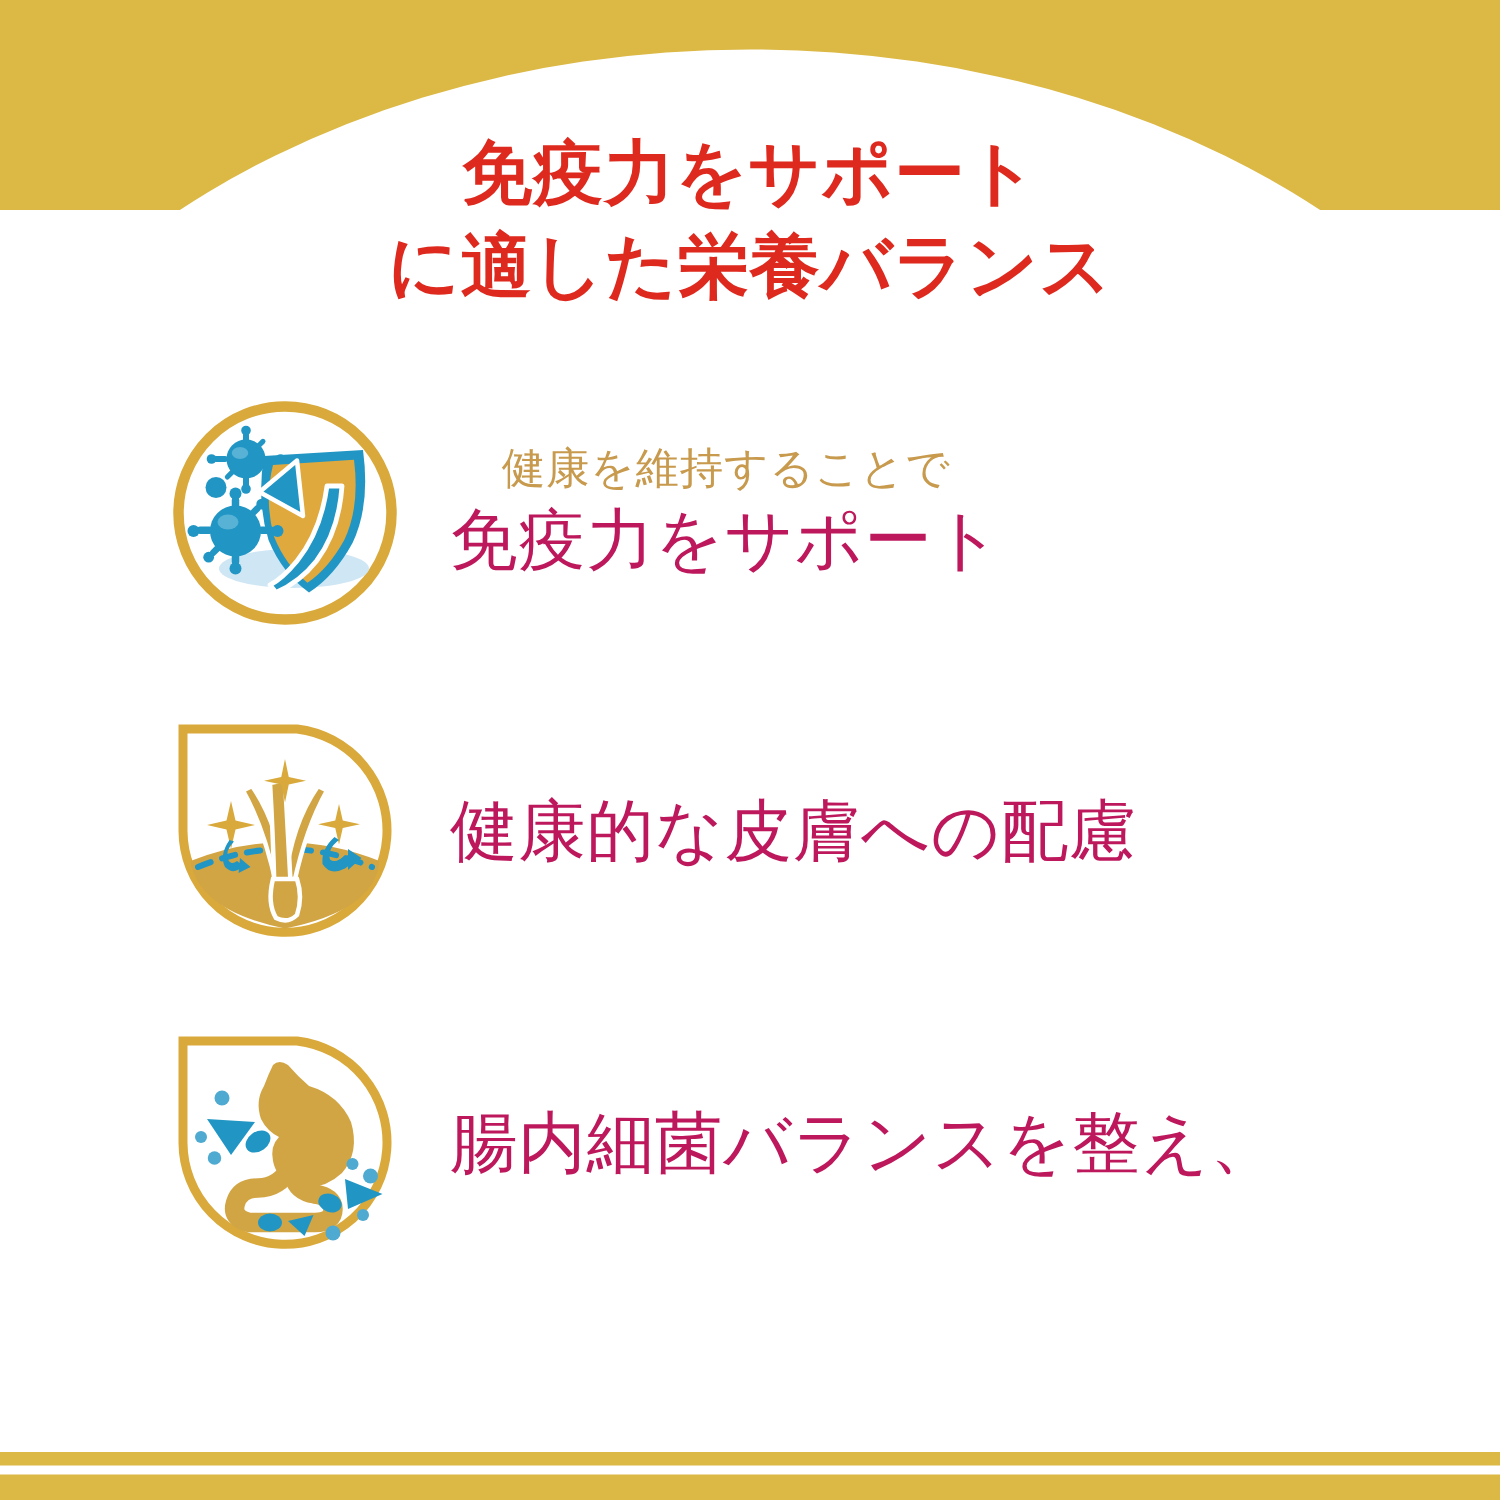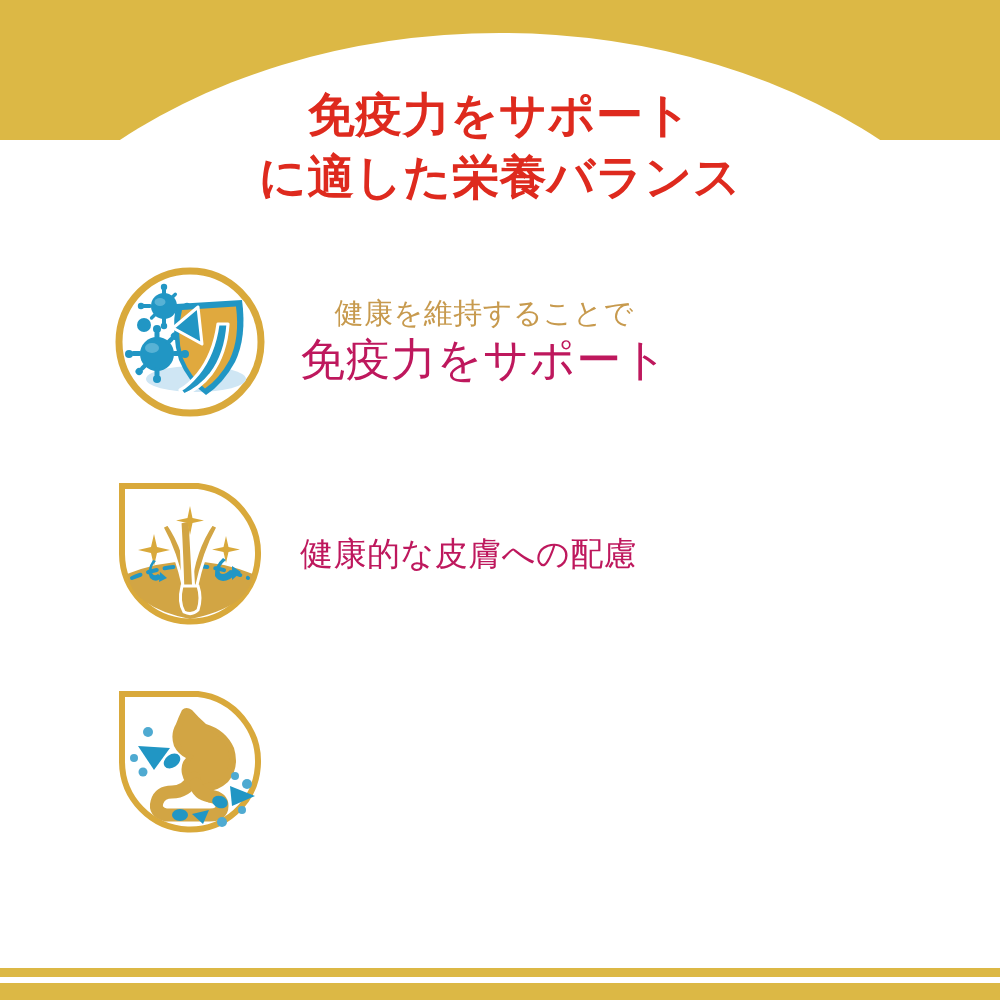--- a/index.html
+++ b/index.html
@@ -83,21 +83,21 @@
   }
   .btext .main{
     display:block;
     font-weight:normal;
     font-size:45px;
     letter-spacing:0.5px;
     color:#be185d;
     white-space:nowrap;
   }
   .benefit-2 .btext{margin-top:0;}
-  .benefit-2 .btext .main{font-size:33px;}
+  .benefit-2 .btext .main{font-size:45px;}
   .benefit-3 .btext .main{font-size:45px;line-height:1.18;}
 
   
   .footer{
     position:absolute;left:0;top:880px;width:1000px;height:80px;
   }
 </style>
 </head>
 <body>
 
@@ -227,20 +227,21 @@
             <circle cx="24" cy="76" r="4"></circle>
             <circle cx="33" cy="90" r="4.5"></circle>
             <circle cx="125" cy="94" r="4"></circle>
             <circle cx="137" cy="102" r="5"></circle>
             <circle cx="112" cy="140" r="5"></circle>
             <circle cx="132" cy="128" r="4"></circle>
           </g>
         </svg>
       </div>
       <div class="btext">
+        <span class="main">腸内細菌バランスを整え、</span>
       </div>
     </div>
 
   </div>
 
   <div class="footer">
     
     
     
   </div>

